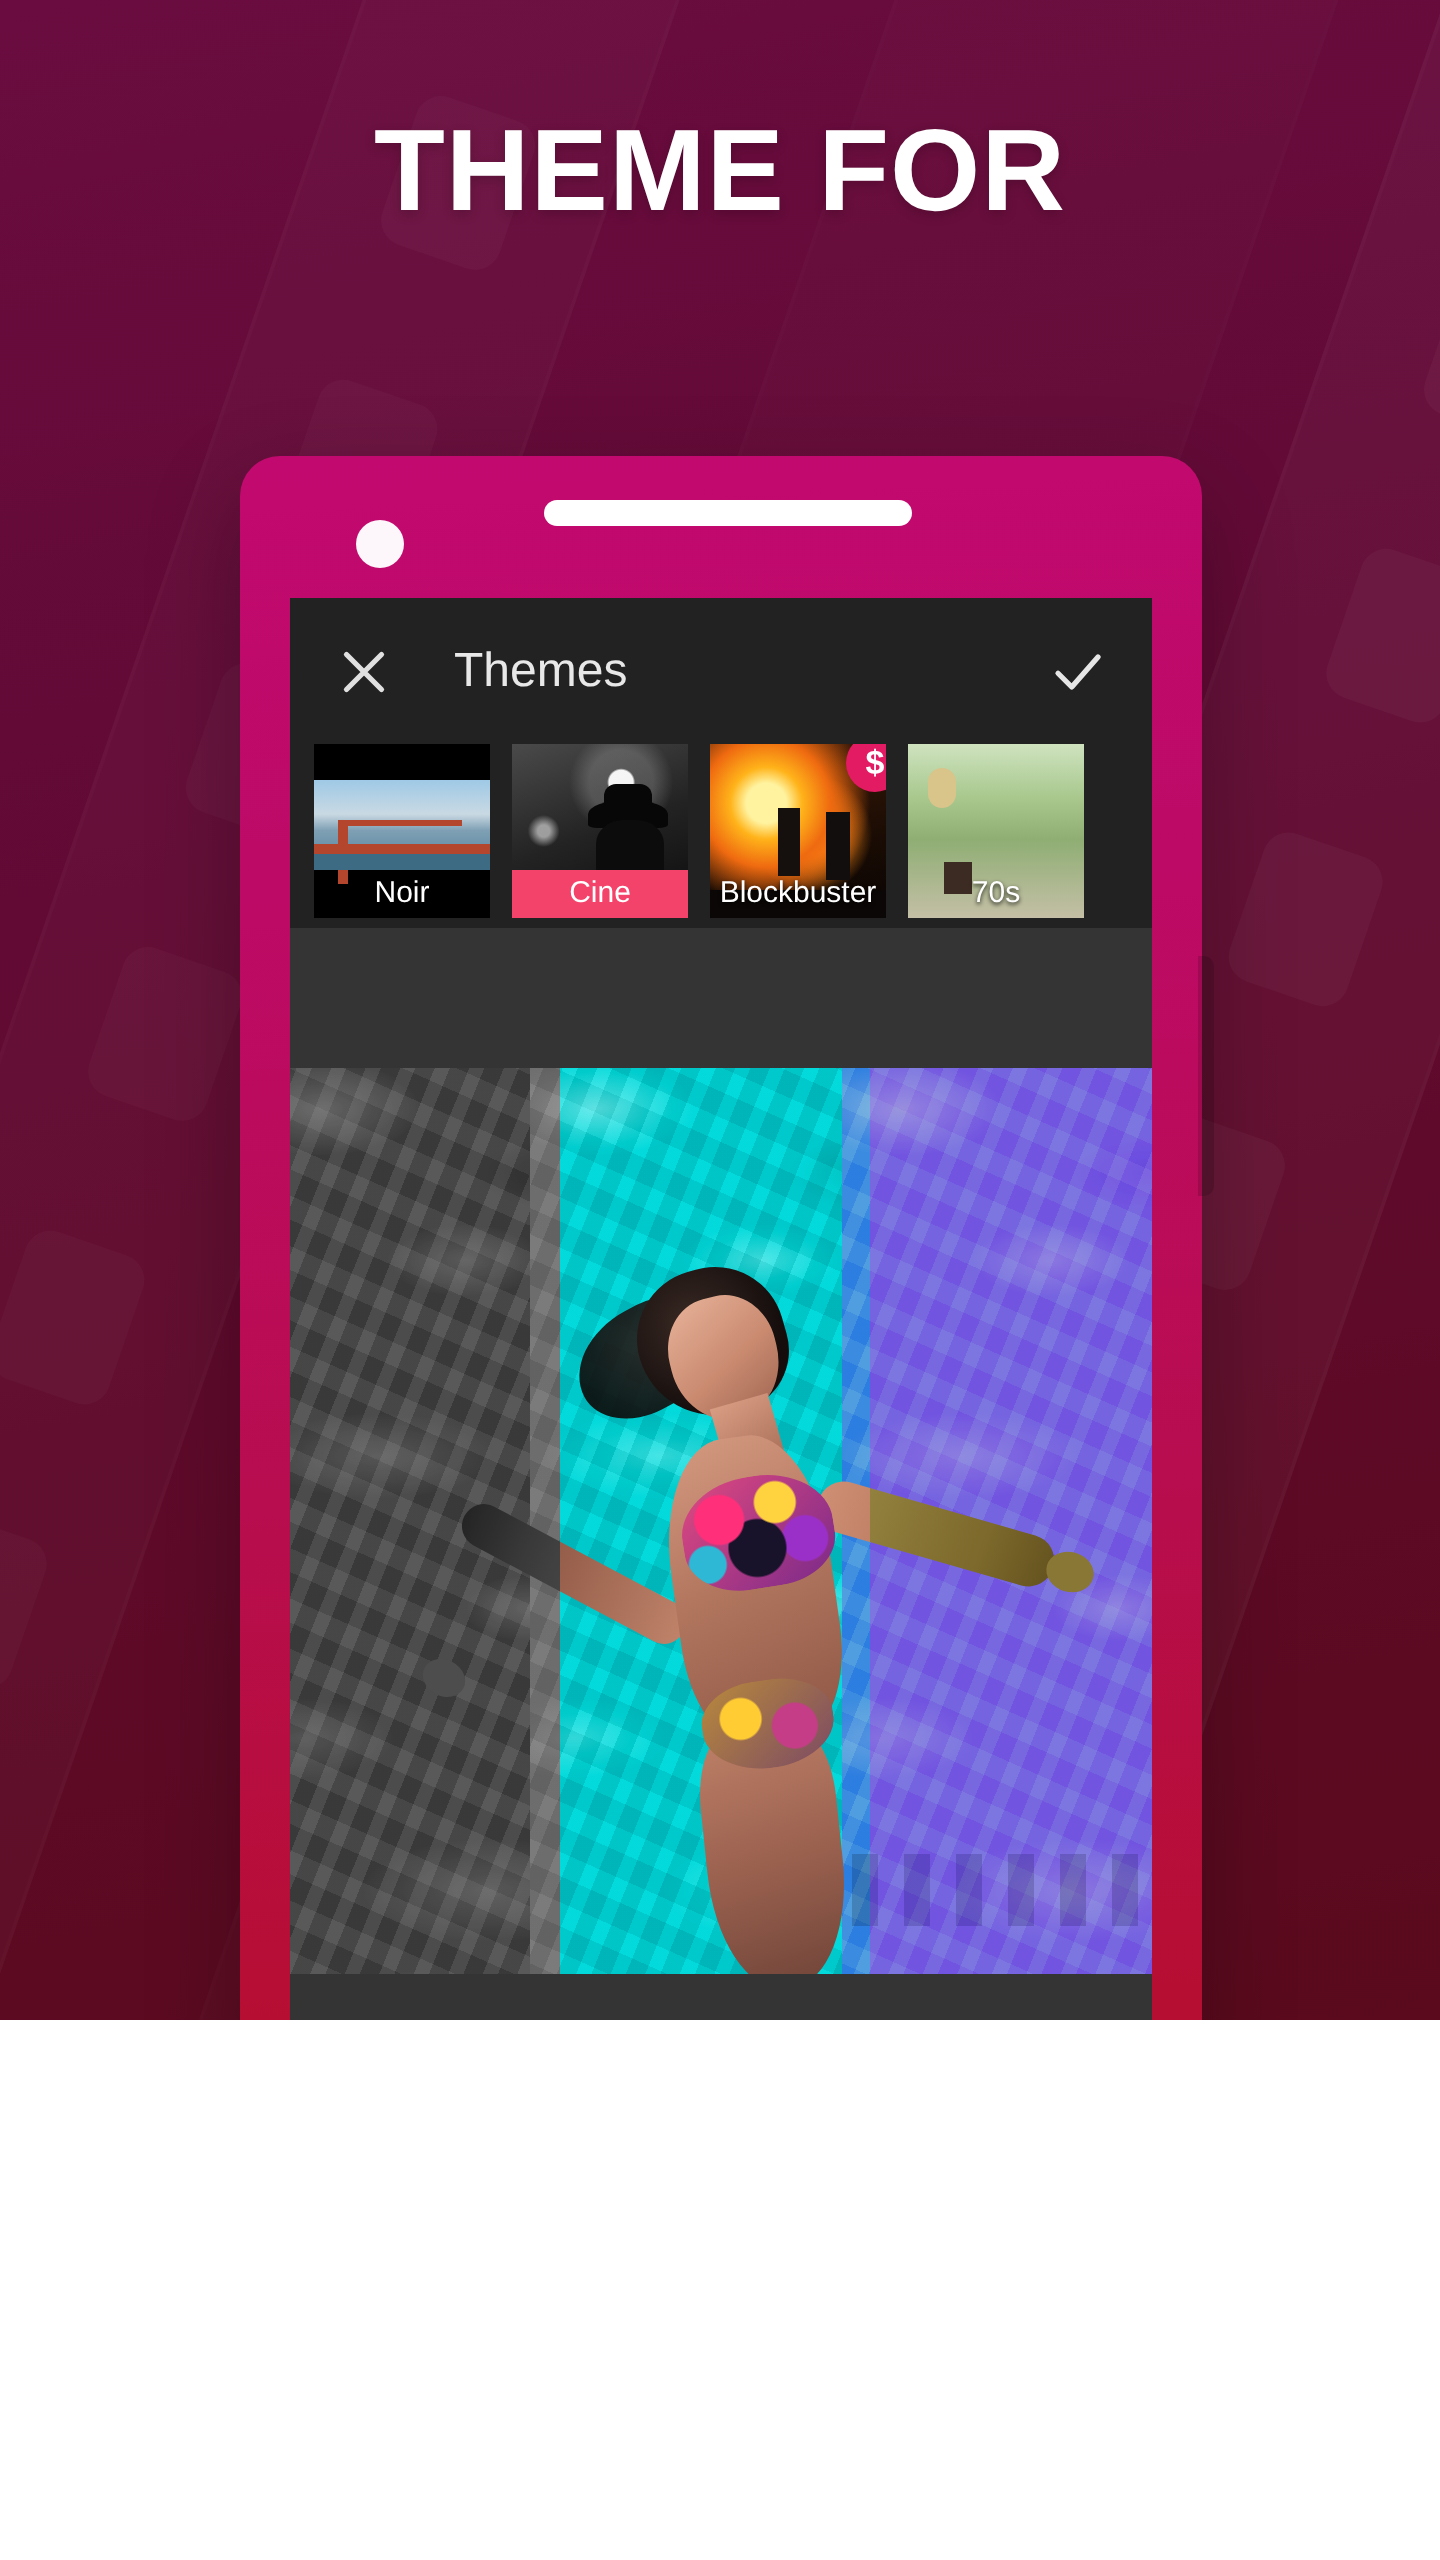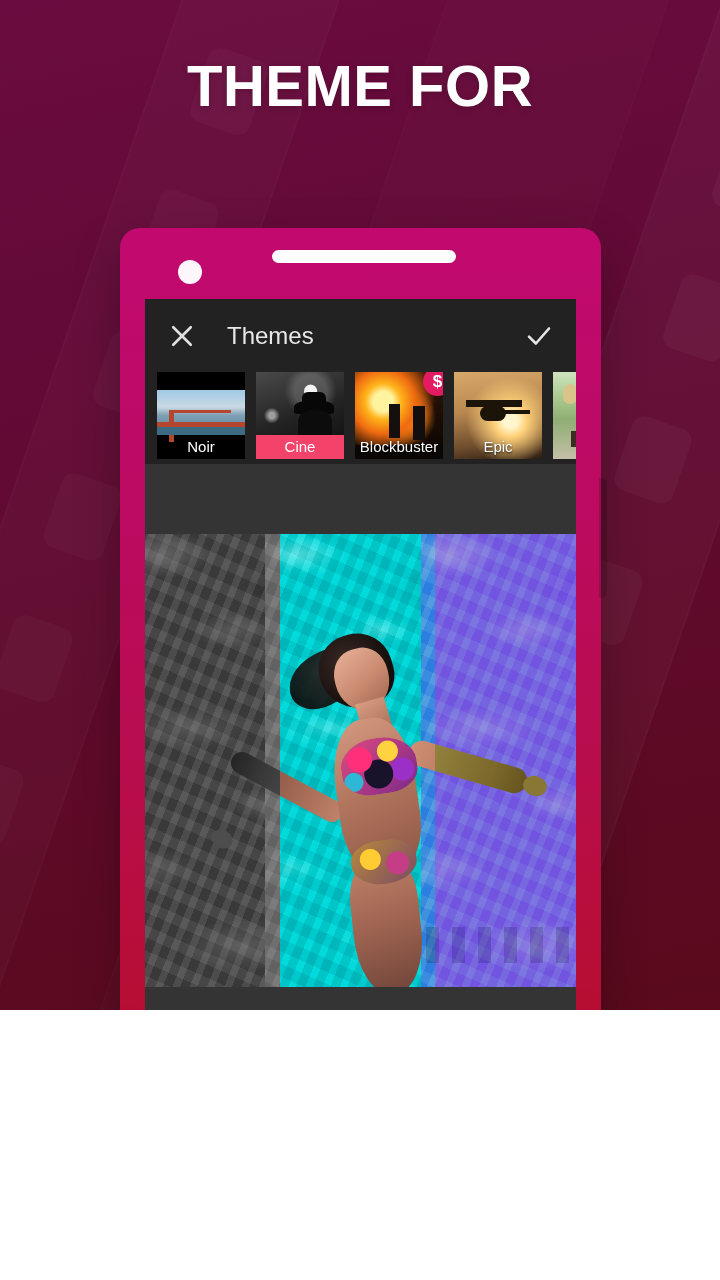--- a/index.html
+++ b/index.html
@@ -468,30 +468,20 @@
                  radial-gradient(circle at 32% 34%, #fff3a0 0 10px, #ffb31a 18px, #ef6a10 32px, rgba(0,0,0,0) 52px),
                  radial-gradient(circle at 58% 52%, #ff8c17 0 10px, rgba(0,0,0,0) 30px),
                  linear-gradient(170deg,#3d1a08 0%,#1a0c04 60%,#090403 100%);">
             <div style="position:absolute;left:34px;top:32px;width:11px;height:34px;background:#15100e;"></div>
             <div style="position:absolute;left:58px;top:34px;width:12px;height:34px;background:#120e0d;"></div>
             <div style="position:absolute;left:0;bottom:0;width:100%;height:14px;background:#0b0706;"></div>
           </div>
           <div class="theme-label">Blockbuster</div>
         </div>
 
-        <div class="theme-card">
-          <div class="theme-art" style="background:
-                 radial-gradient(circle at 64% 56%, #fff6cf 0 7px, #ffd17a 16px, rgba(0,0,0,0) 44px),
-                 linear-gradient(172deg,#d8a86a 0%,#b98850 42%,#6d4c2d 78%,#2c1d11 100%);">
-            <div style="position:absolute;left:12px;top:28px;width:56px;height:7px;background:#1c1309;"></div>
-            <div style="position:absolute;left:26px;top:34px;width:26px;height:15px;border-radius:8px;background:#1c1309;"></div>
-            <div style="position:absolute;left:48px;top:38px;width:28px;height:4px;background:#1c1309;"></div>
-          </div>
-          <div class="theme-label">Epic</div>
-        </div>
 
         <div class="theme-card">
           <div class="theme-art" style="background:
                  linear-gradient(180deg,#cfe3bf 0%,#a9c98f 30%,#8fae74 55%,#c4bfa6 100%);">
             <div style="position:absolute;left:10px;top:12px;width:14px;height:20px;border-radius:7px;background:#d9c48a;"></div>
 
             <div style="position:absolute;left:18px;bottom:12px;width:14px;height:16px;background:#3c2b22;"></div>
 
           </div>
           <div class="theme-label">70s</div>

